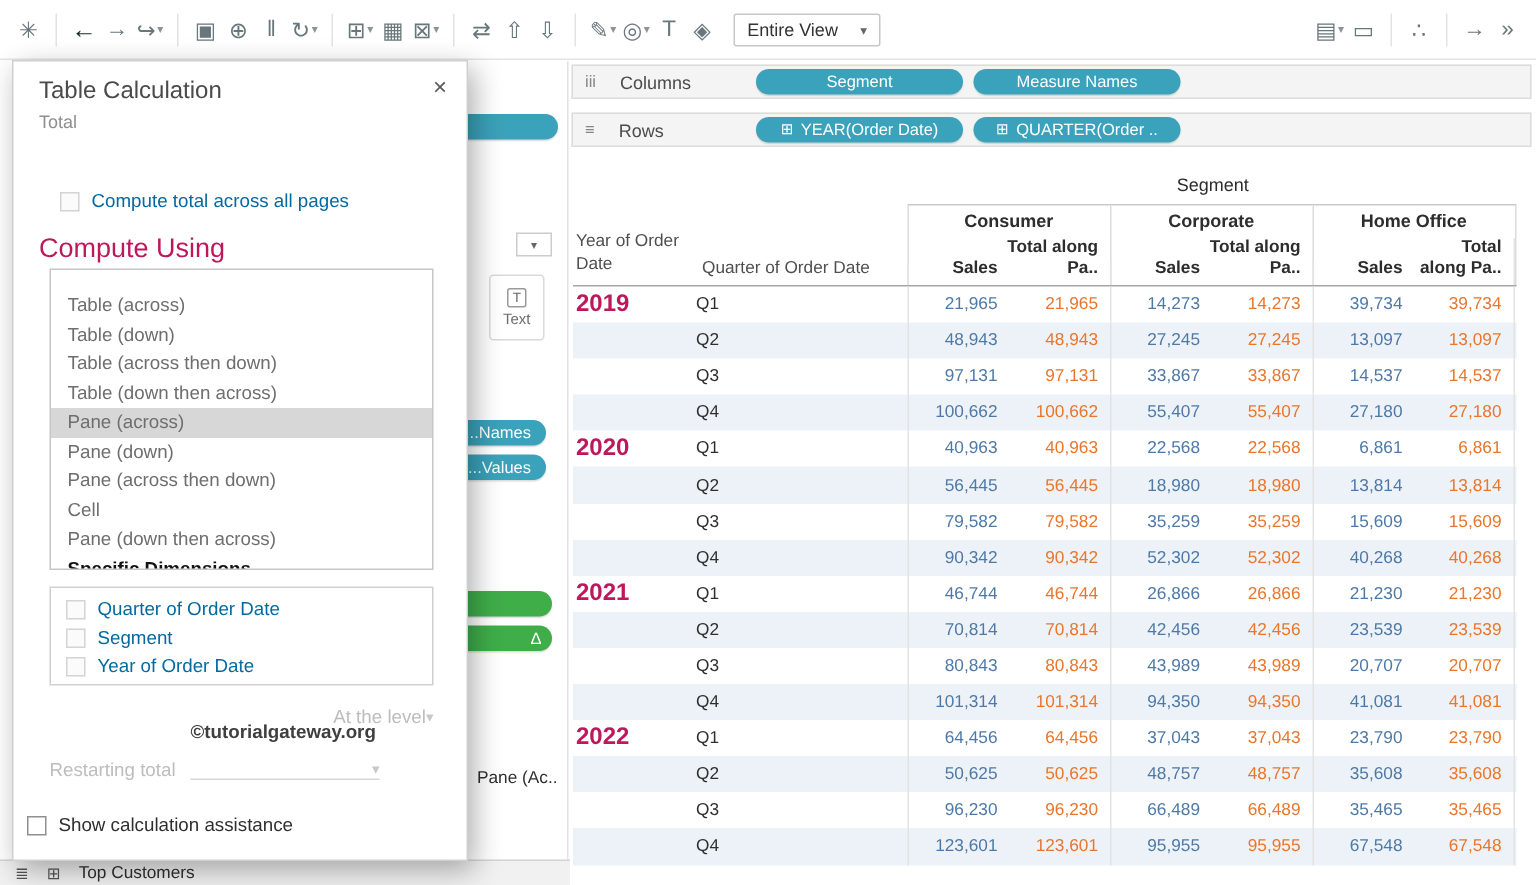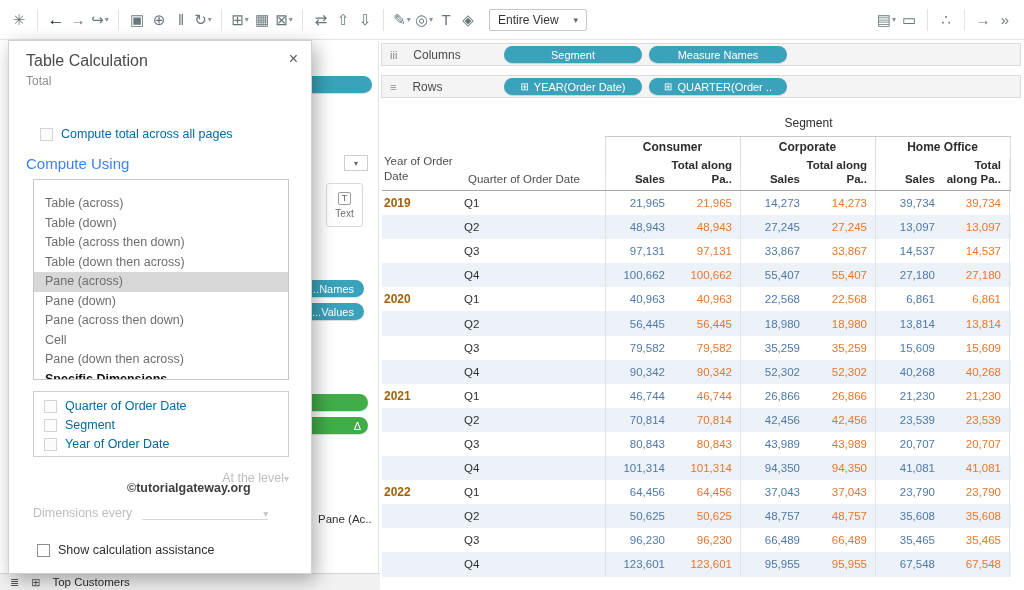--- a/index.html
+++ b/index.html
@@ -41,51 +41,51 @@
   .total-h{width:69px;padding-right:8px}
   .vline{position:absolute;top:27px;height:53px;width:1px;background:#dcdcdc}
   .vl1{left:225px}.vl2{left:360px}.vl3{left:495px}.vl4{left:630px}
   .ylabel{position:absolute;left:4px;top:44px;width:82px;color:#4f4f4f;line-height:1.3}
   .qlabel{position:absolute;left:88px;top:63px;width:138px;color:#4f4f4f}
   .hdr-line{position:absolute;left:2px;top:80px;width:629px;border-top:1px solid #a6a6a6}
   .tbody{position:absolute;left:2px;top:81px;width:629px}
   .trow{display:flex;height:24.1px;align-items:center}
   .trow.band{background:var(--band,#edf2f8)}
   .tc{height:100%;display:flex;align-items:center}
-  .ycell{width:82px;padding-left:2px;color:#a16207;font-weight:600;font-size:12px}
+  .ycell{width:82px;padding-left:2px;color:#be185d;font-weight:600;font-size:16px}
   .qcell{width:141px;color:#2f2f2f}
   .vcell{justify-content:flex-end}
   .sales{width:66px;padding-right:6px;color:var(--sales,#4e79a7)}
   .total{width:69px;padding-right:8px;color:var(--total,#e8762c)}
   .gstart{border-left:1px solid #e3e3e3}
   .gend{border-right:1px solid #e3e3e3}
 
   
   .dialog{position:absolute;left:8px;top:40px;width:304px;height:534px;background:#fff;border:1px solid #d0d0d0;box-shadow:4px 6px 18px rgba(0,0,0,.32);z-index:100}
   .dlg-title{position:absolute;left:17px;top:11px;font-size:16px;color:#4a4a4a}
   .dlg-sub{position:absolute;left:17px;top:33px;font-size:12px;color:#8f8f8f}
   .dlg-close{position:absolute;right:13px;top:9px;font-size:16px;color:#5a5a5a;cursor:default}
   .chkrow{display:flex;align-items:center;gap:8px;font-size:12.5px;color:#2f2f2f}
   .chk{width:13px;height:13px;border:1px solid #8f8f8f;background:#fff;flex:0 0 13px}
   .chkrow.disabled{color:#0369a1}
   .chkrow.disabled .chk{border-color:#d4d4d4;background:#fbfbfb}
   .row-compute-total{position:absolute;left:31px;top:86px}
-  .compute-using{position:absolute;left:17px;top:114px;font-size:15px;color:#3b82f6}
+  .compute-using{position:absolute;left:17px;top:114px;font-size:18px;color:#be185d}
   .opt-list{position:absolute;left:24px;top:138px;width:256px;height:201px;border:1px solid #c6c6c6;background:#fff;padding-top:14px;overflow:hidden}
   .opt{height:19.5px;line-height:19.5px;padding-left:11px;font-size:12.5px;color:#6e6e6e;cursor:default}
   .opt.sel{background:#d7d7d7}
   .opt.emph{color:#111;font-weight:bold}
   .dim-box{position:absolute;left:24px;top:350px;width:256px;height:66px;border:1px solid #cfcfcf;padding:7px 0 0 10px;display:flex;flex-direction:column;gap:5px}
   .dd-row{position:absolute;left:24px;width:256px;display:flex;align-items:center;font-size:12.5px;color:#bdbdbd}
   .at-level{top:430px;justify-content:flex-end}
   .restart{top:464px;gap:10px}
   .dd-caret{color:#c9c9c9;font-size:10px}
   .dd-line{border-bottom:1px solid #d6d6d6;width:126px;height:15px;display:flex;justify-content:flex-end;align-items:flex-end}
   .watermark{position:absolute;left:118px;top:440px;font-size:12.5px;font-weight:bold;color:#3f3f3f;z-index:2}
-  .row-assist{position:absolute;left:28px;top:502px}
+  .row-assist{position:absolute;left:9px;top:502px}
 
   
   .frag-pill{position:absolute;background:var(--pill-teal,#3aa2ba);border-radius:0 9px 9px 0;height:17px;color:#fff;font-size:11px;display:flex;align-items:center;justify-content:flex-end;padding-right:10px;z-index:5;box-shadow:0 1px 1px rgba(0,0,0,.15)}
   .frag-pill.green{background:var(--pill-green,#3fae49)}
   .fp-top{left:312px;top:76px;width:60px}
   .fp-names{left:312px;top:280px;width:52px}
   .fp-values{left:312px;top:303px;width:52px}
   .fp-green1{left:312px;top:394px;width:56px}
   .fp-green2{left:312px;top:417px;width:56px;padding-right:7px}
   .frag-dd{position:absolute;left:344px;top:155px;width:24px;height:16px;border:1px solid #cccccc;background:#fff;display:flex;align-items:center;justify-content:center;font-size:8px;color:#666;z-index:5}
@@ -426,21 +426,21 @@
     </div>
 
   <div class="dd-row at-level">
     <span>At the level</span>
     <span class="dd-caret">▾</span>
   </div>
 
   <div class="watermark">©tutorialgateway.org</div>
 
   <div class="dd-row restart">
-    <span>Dimensions every</span>
+    <span>Restarting total</span>
     <span class="dd-line">
         <span class="dd-caret">▾</span>
       </span>
   </div>
 
   <label class="chkrow row-assist">
     <span class="chk"></span>
     <span>Show calculation assistance</span>
   </label>
 </div>

